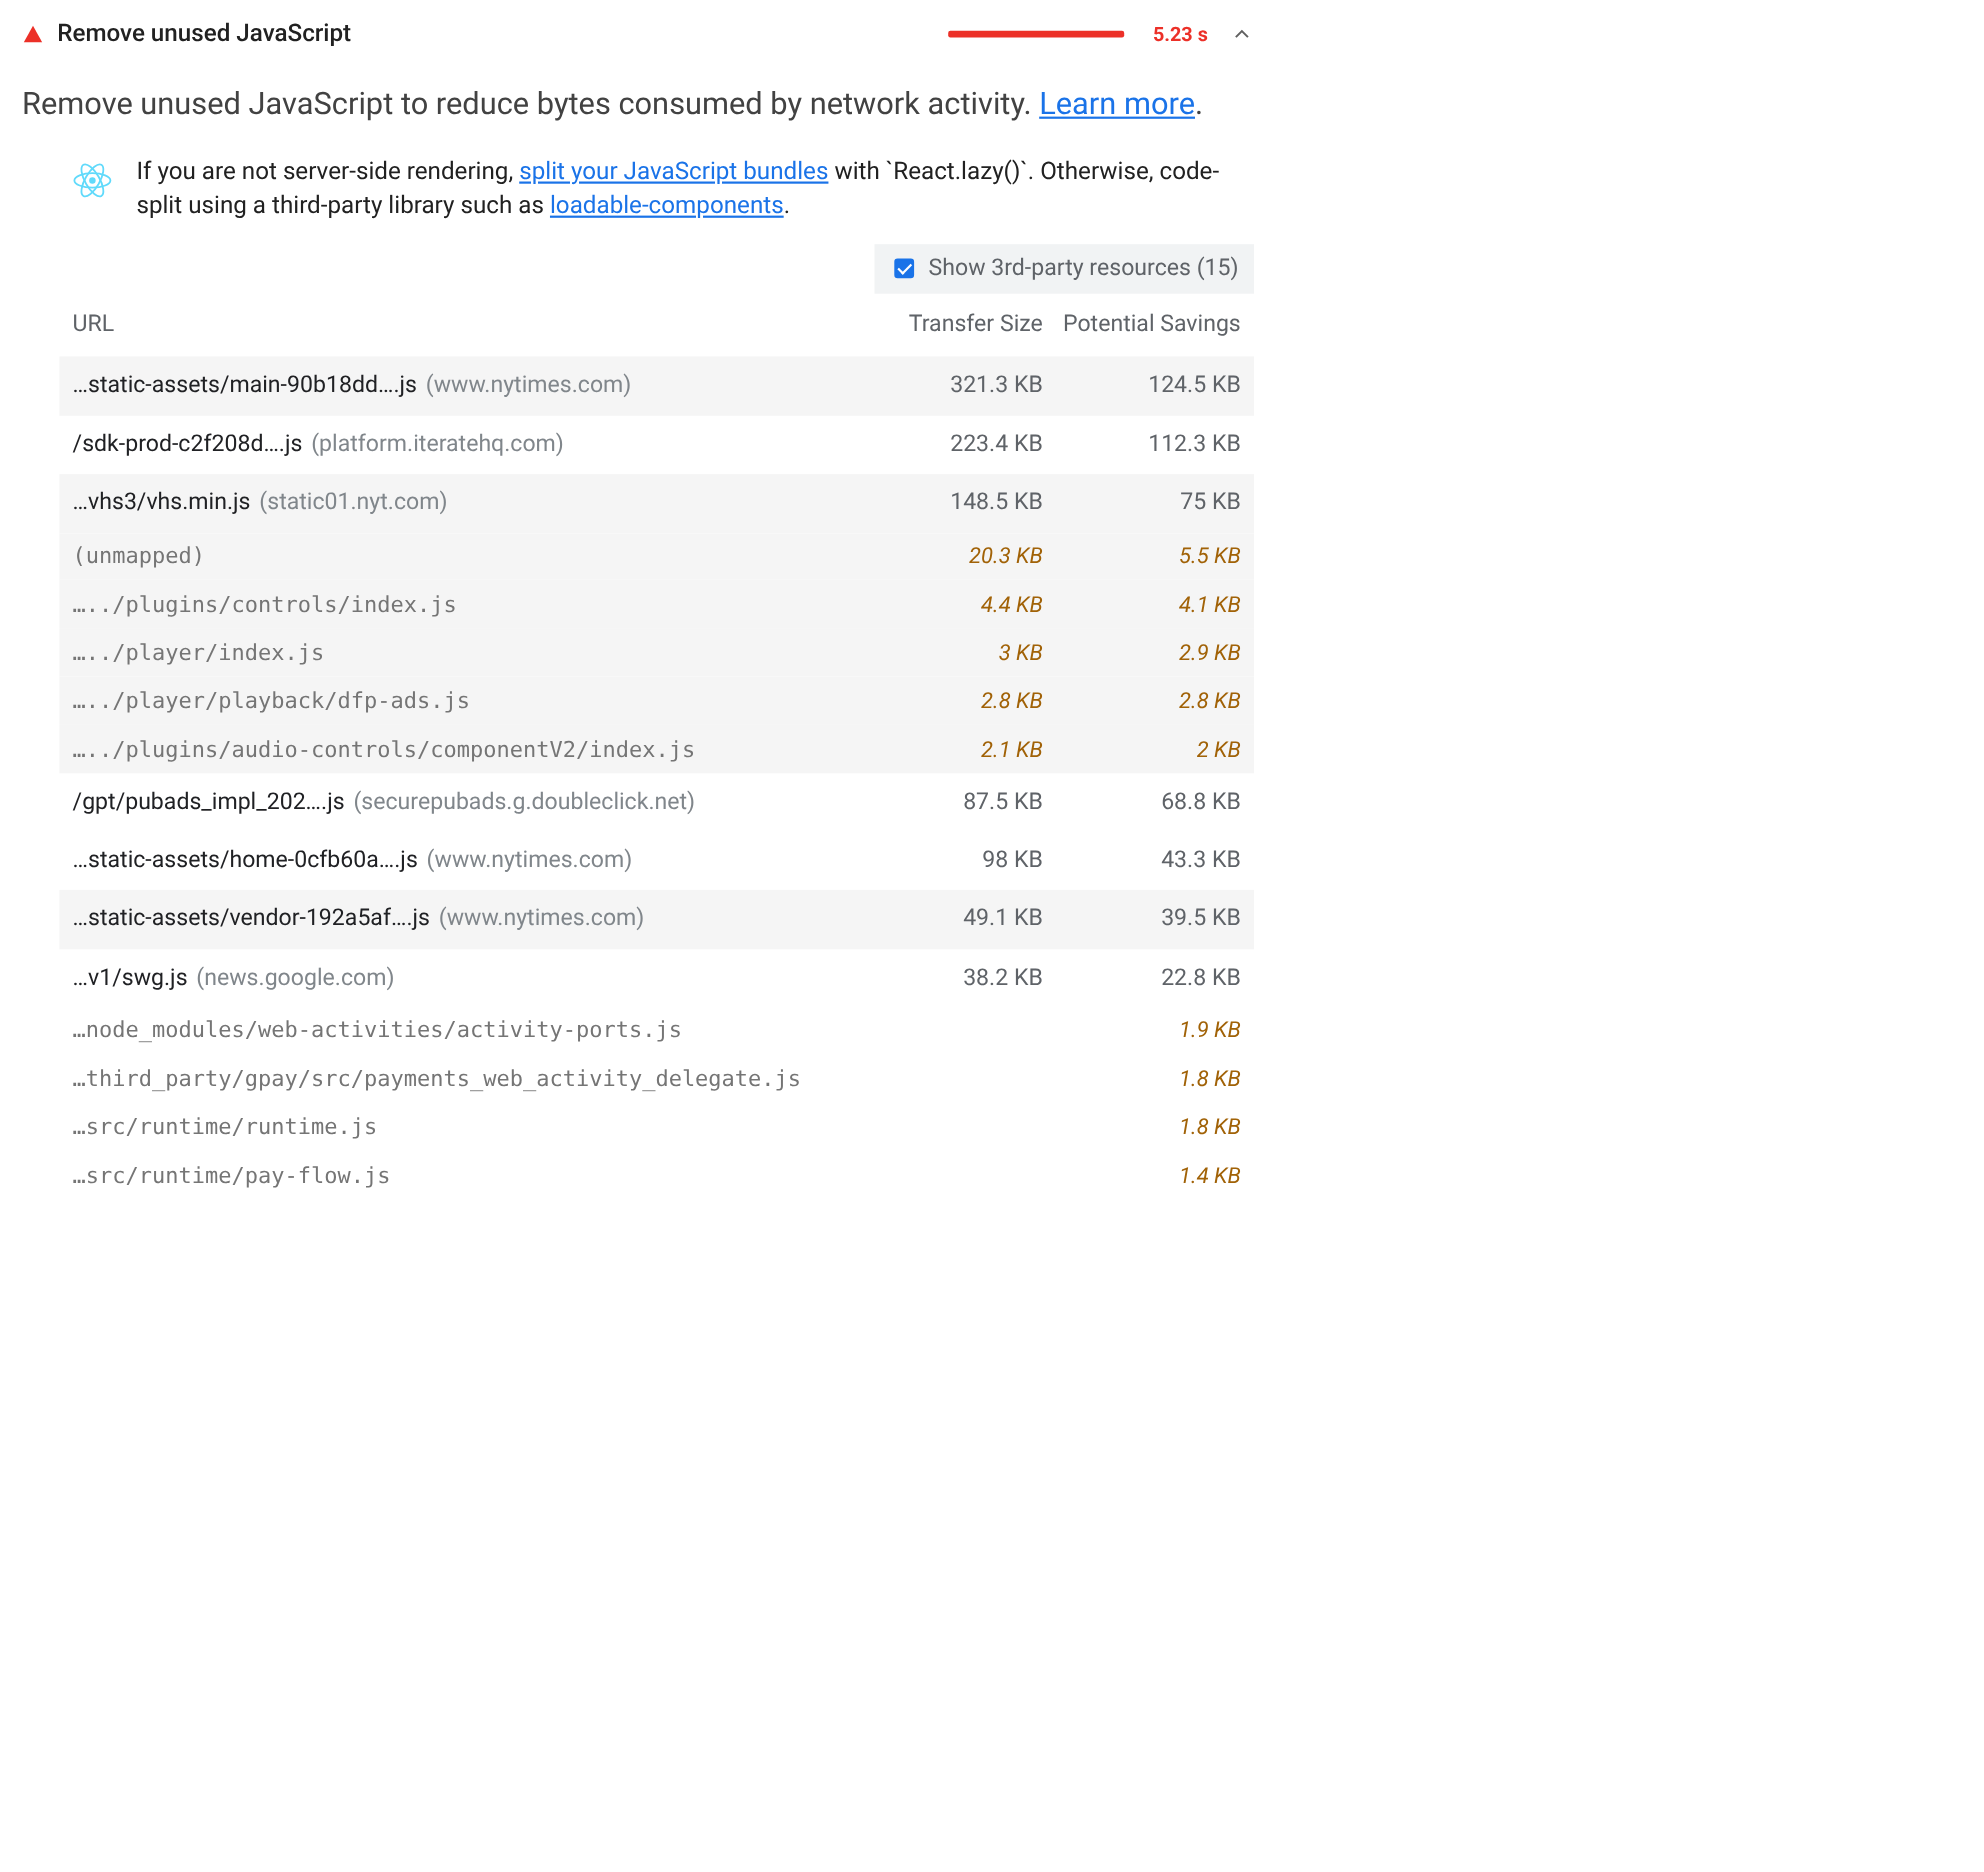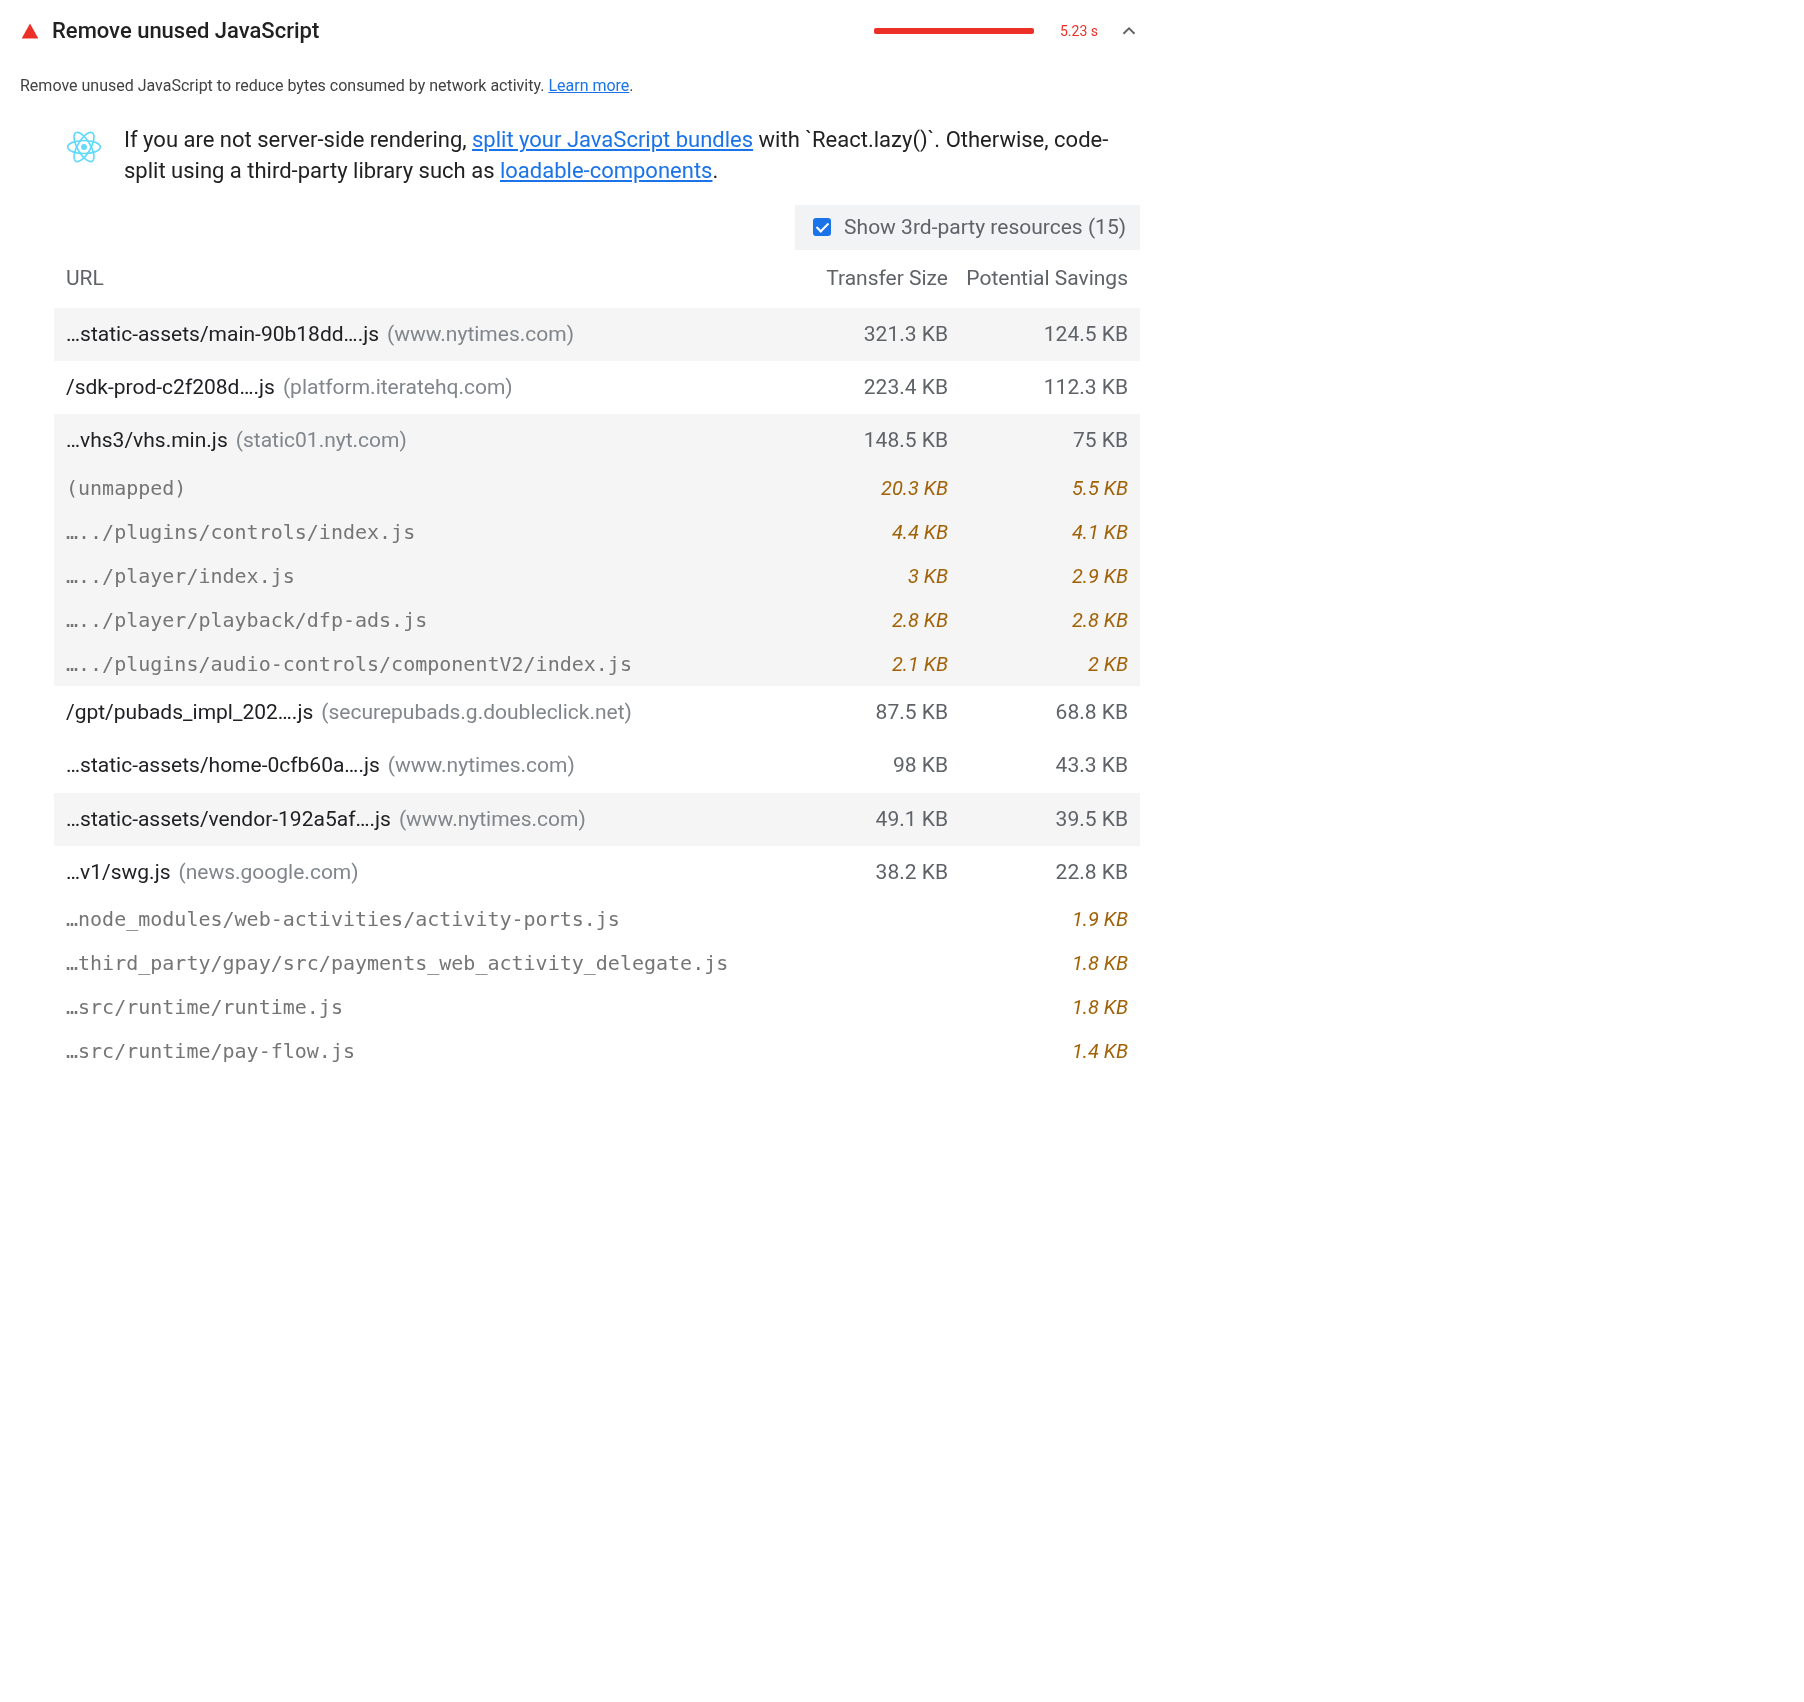--- a/index.html
+++ b/index.html
@@ -33,31 +33,31 @@
   }
   .spacer { flex: 1 1 auto; }
   .redbar {
     height: 6px;
     width: 160px;
     background: #ec3028;
     border-radius: 2px;
   }
   .timing {
     color: #ec3028;
-    font-weight: 400;
-    font-size: 14px;
+    font-weight: 700;
+    font-size: 18px;
     margin-left: 14px;
   }
   .chevron {
     width: 22px; height: 22px;
     color: #616161;
     margin-left: 8px;
   }
   .audit-desc {
-    font-size: 16px;
+    font-size: 28px;
     color: #424242;
     margin: 24px 0 20px 0;
   }
   .link { color: #1a73e8; text-decoration: underline; cursor: pointer; }
   .stack-pack {
     display: flex;
     gap: 22px;
     padding: 0 0 18px 46px;
     margin-top: 28px;
   }

